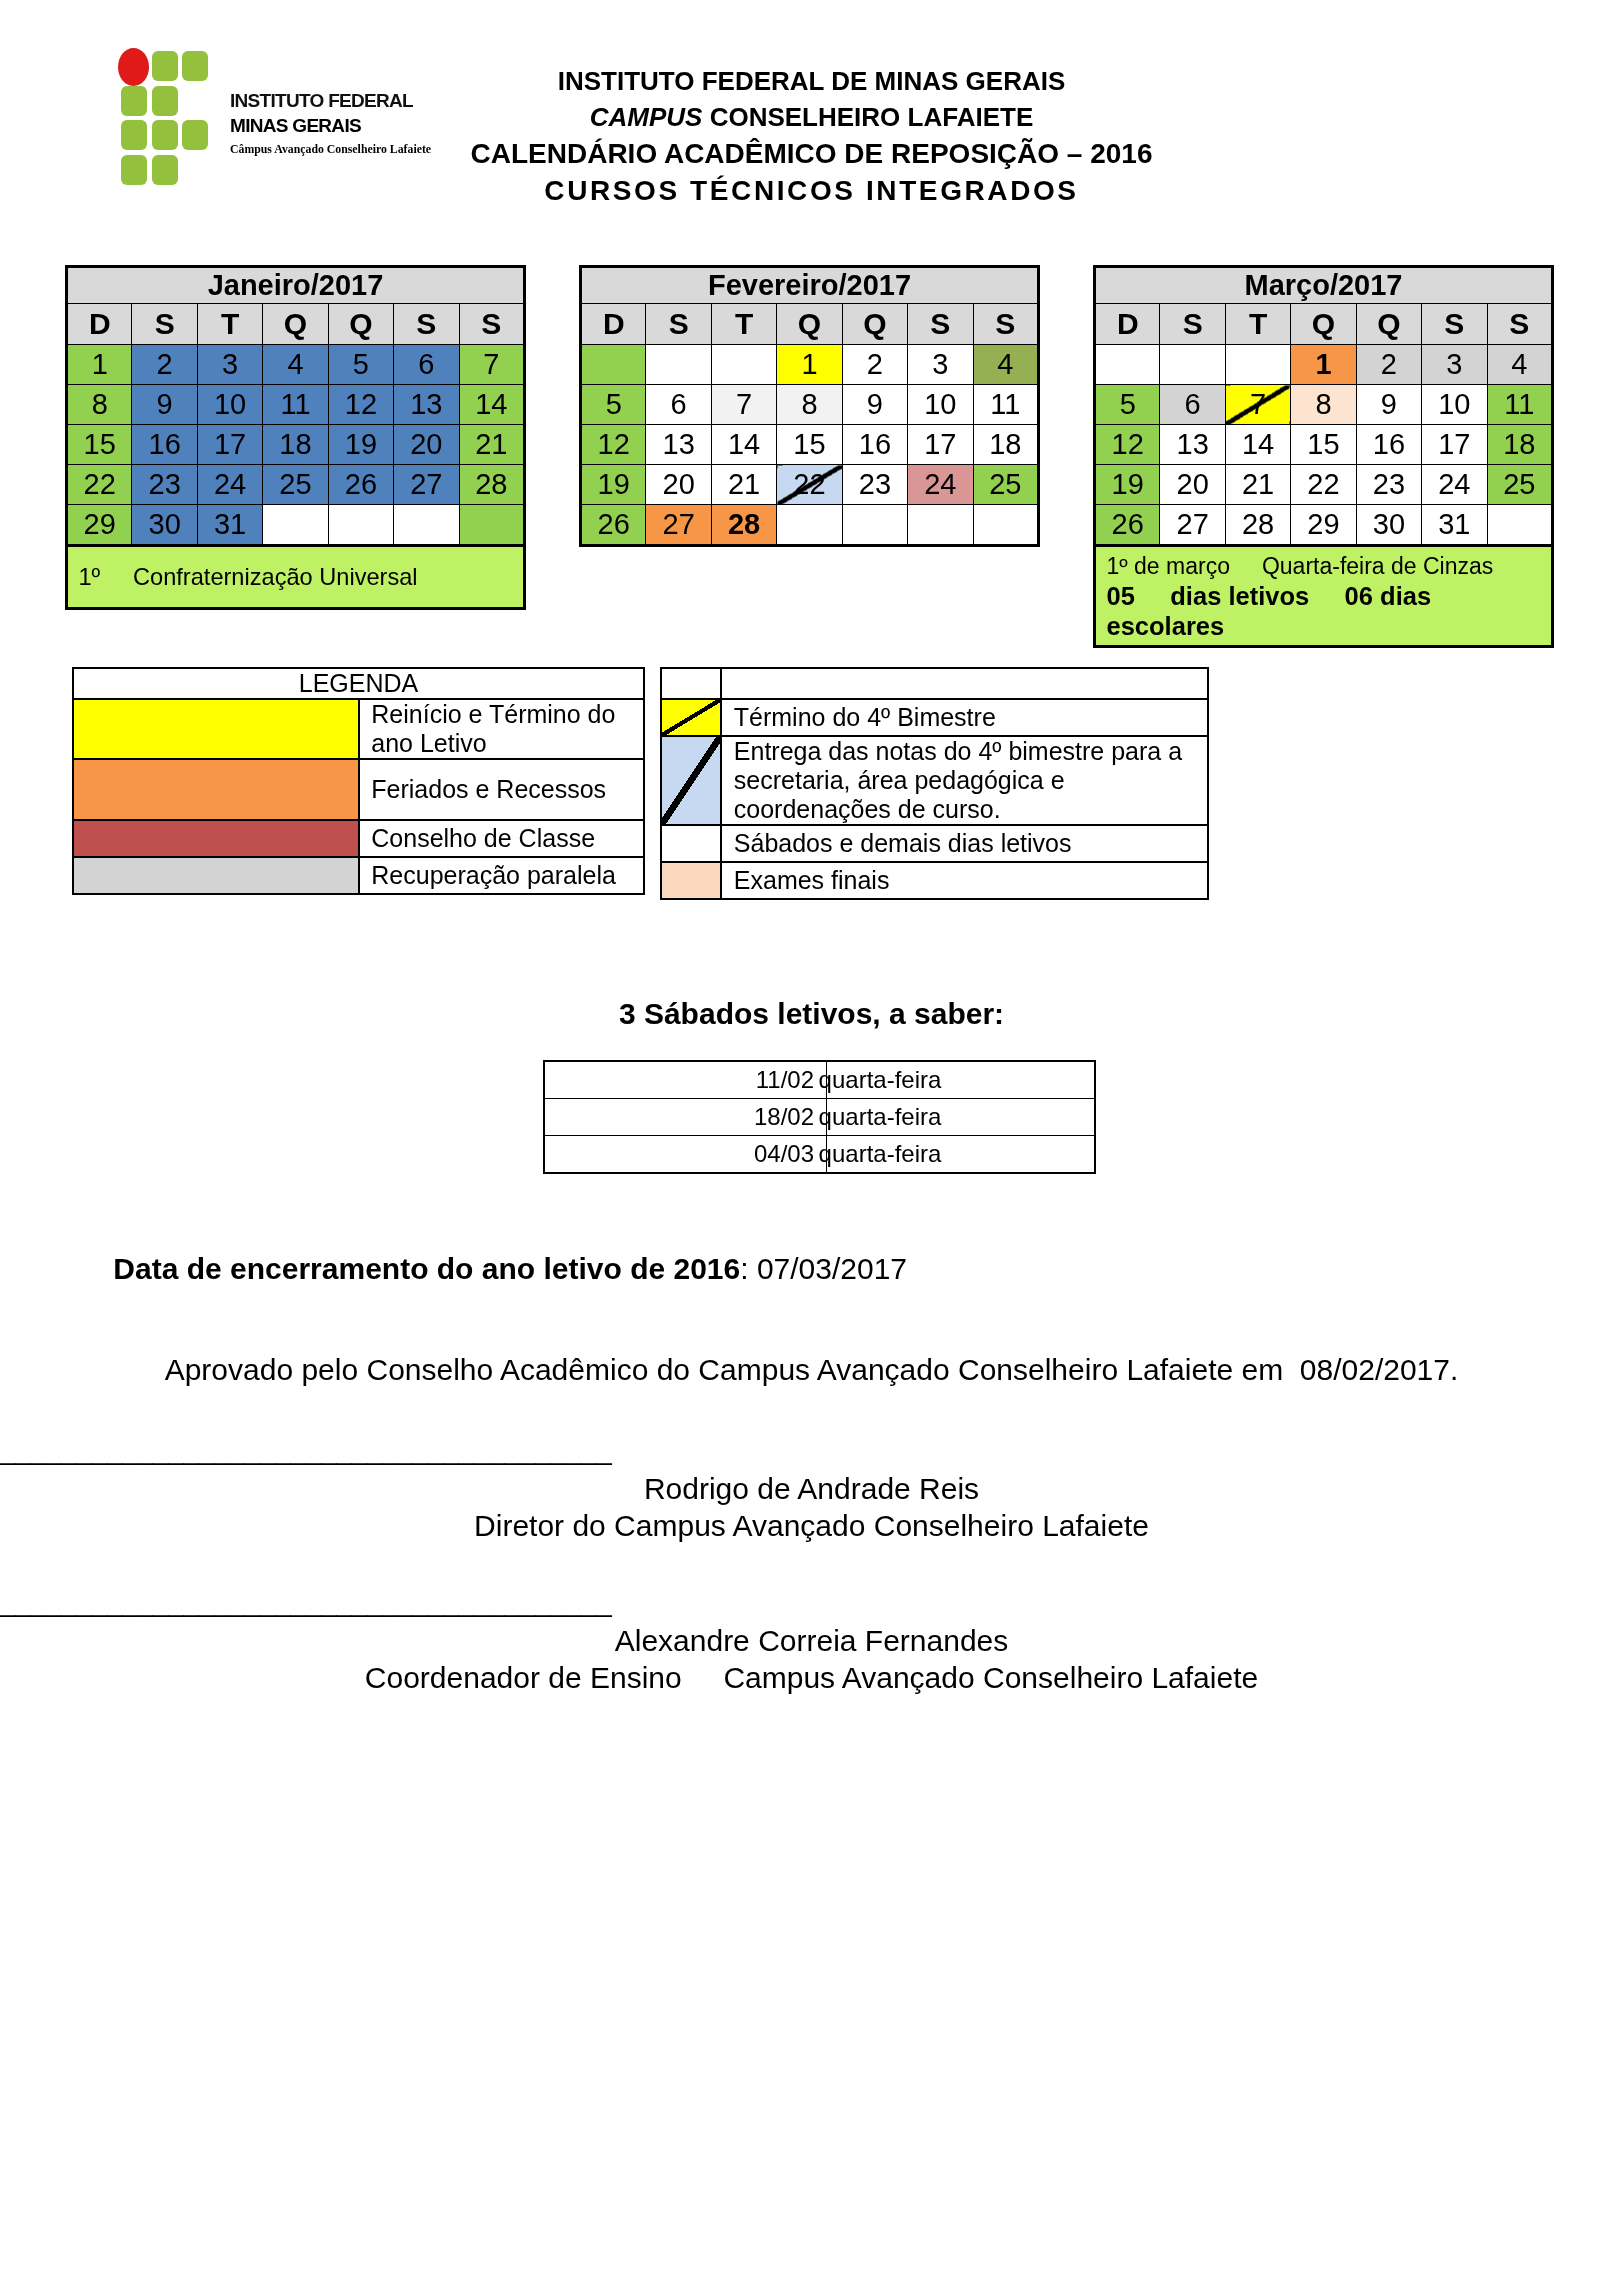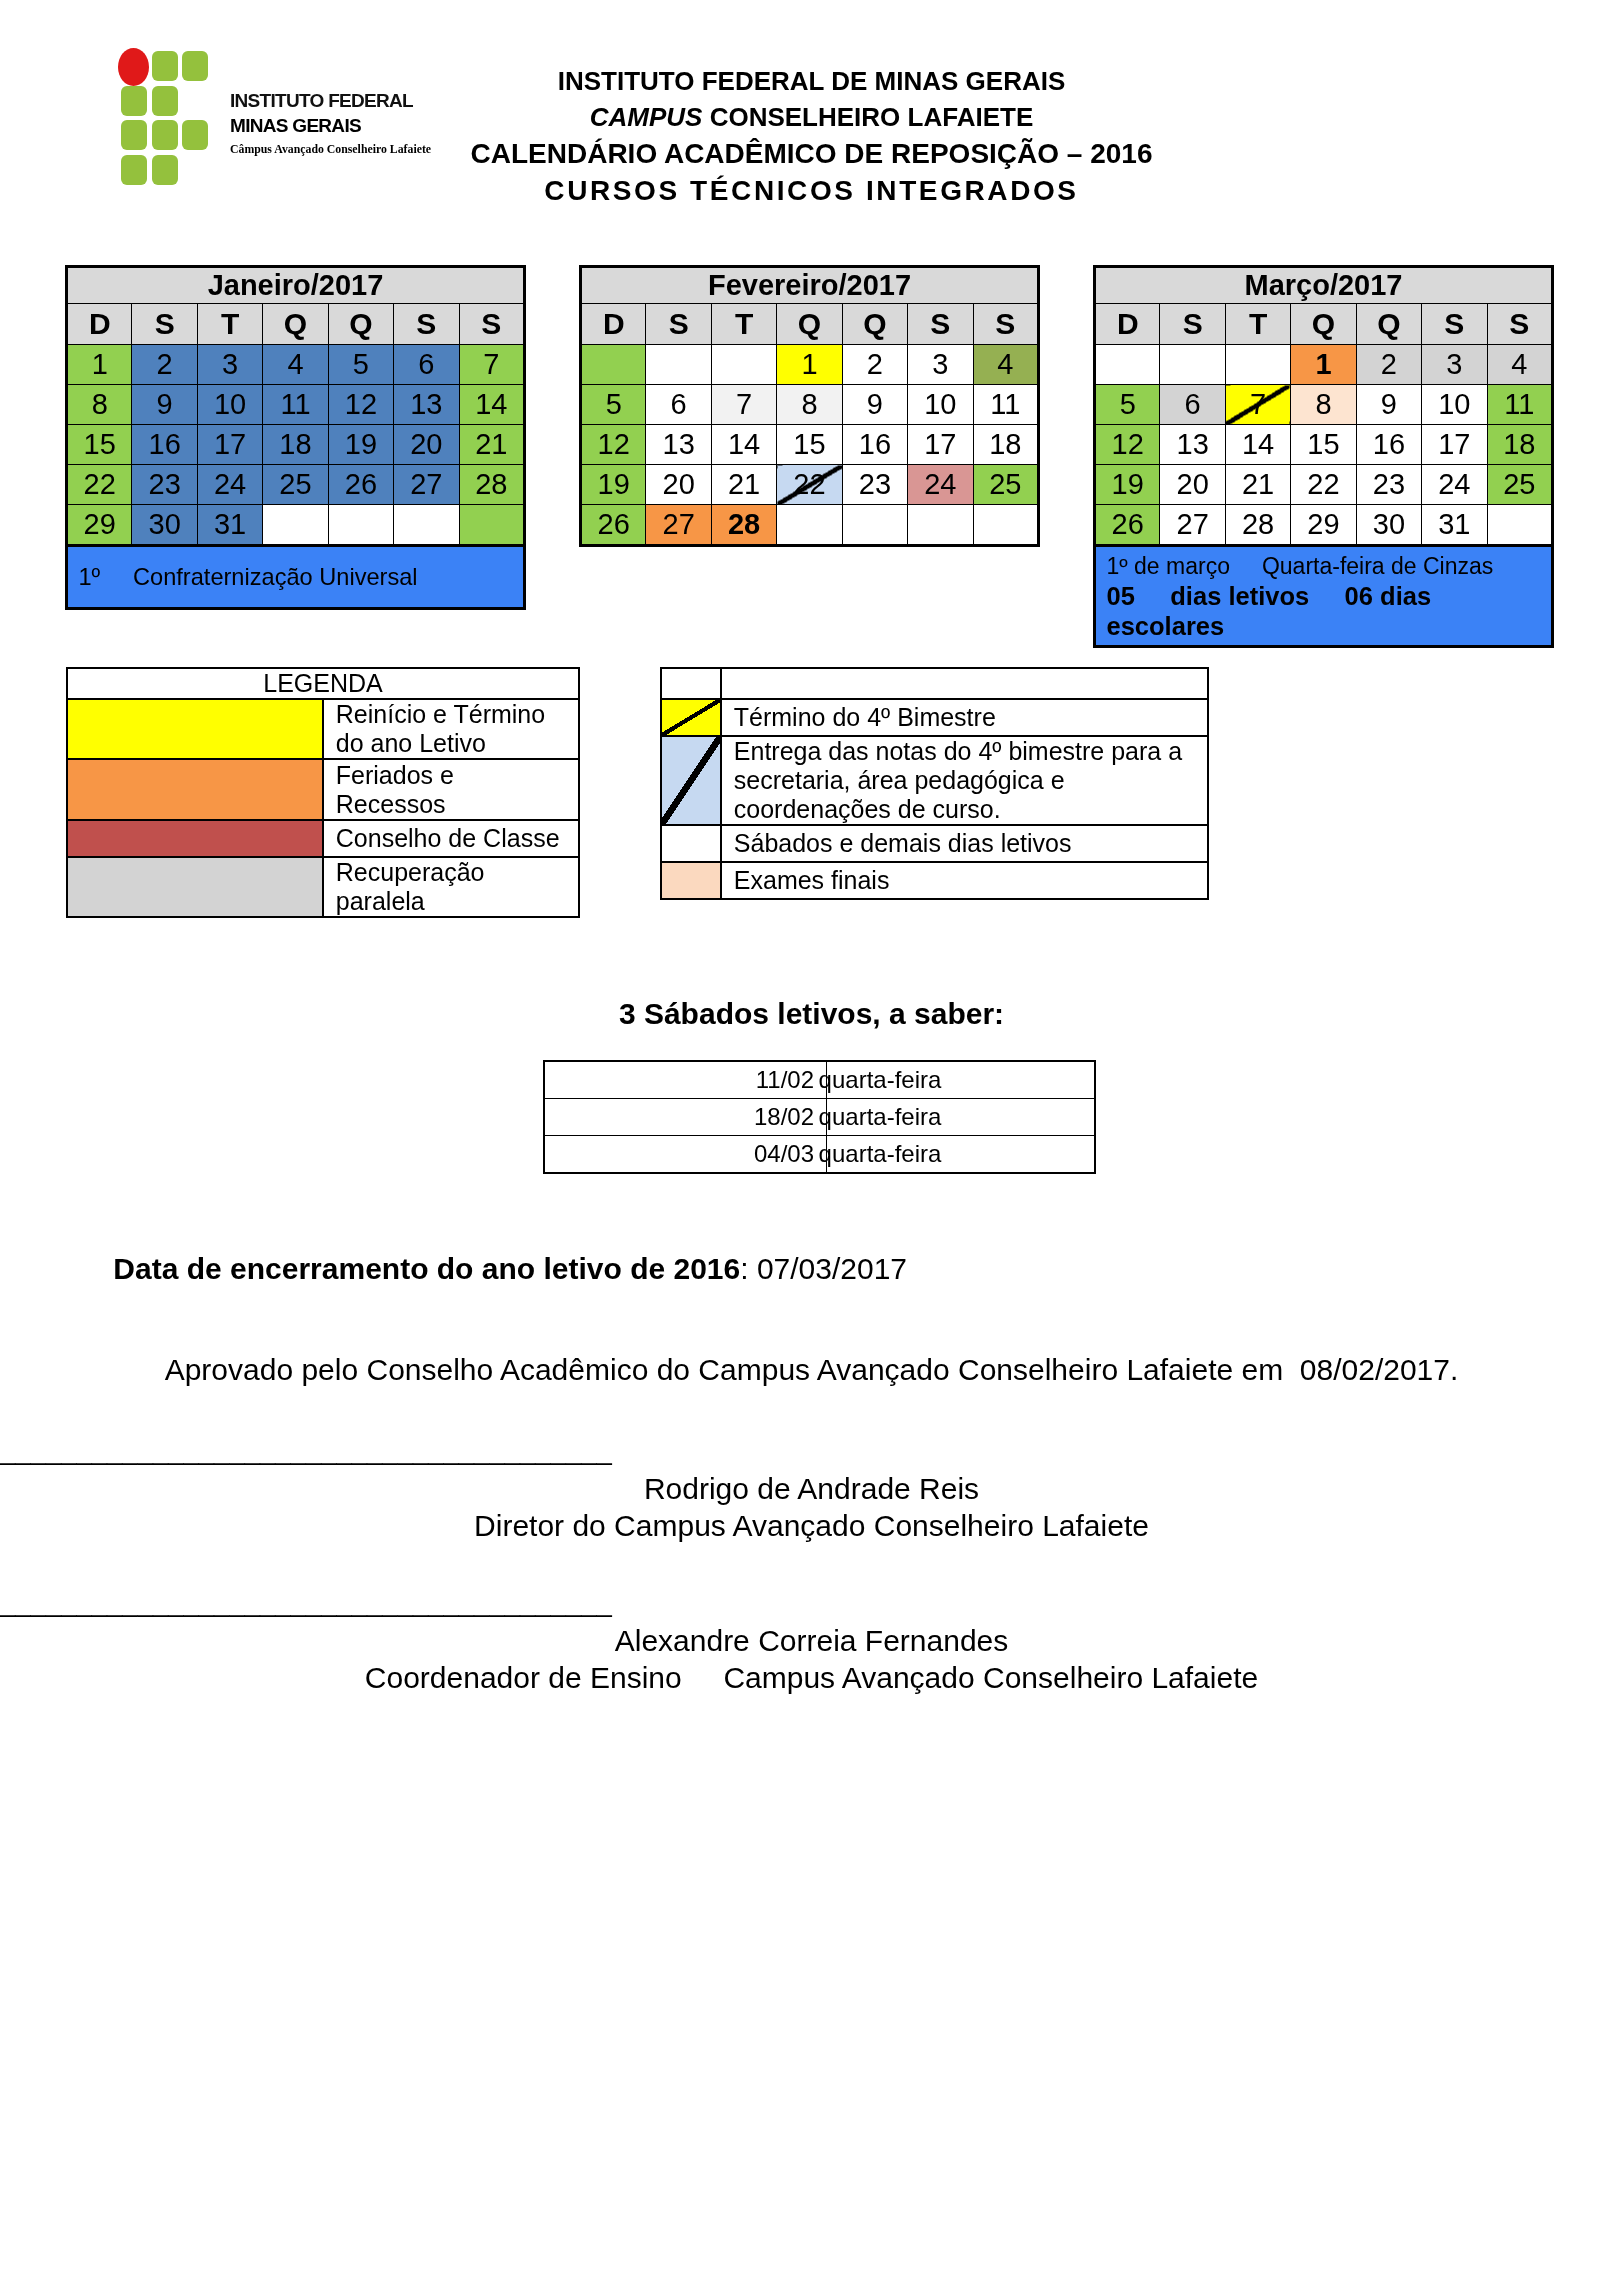--- a/index.html
+++ b/index.html
@@ -17,39 +17,39 @@
   .logo-line2{font-size:19px;font-weight:bold;letter-spacing:-0.7px;margin-top:3.3px;}
   .logo-line3{font-family:"Liberation Serif",serif;font-size:11.8px;font-weight:bold;margin-top:5.2px;}
 
   
   .doc-header{position:absolute;left:0;top:63px;width:1623px;text-align:center;}
   .dh1,.dh2{font-size:26px;font-weight:bold;line-height:36px;}
   .dh3,.dh4{font-size:28px;font-weight:bold;line-height:37px;}
   .dh4{letter-spacing:2.6px;}
 
   
-  .cal{position:absolute;top:265px;border-collapse:collapse;table-layout:fixed;width:461px;border:3.3px solid #000;background:#3b82f6;}
+  .cal{position:absolute;top:265px;border-collapse:collapse;table-layout:fixed;width:461px;border:3.3px solid #000;background:#bef264;}
   .cal-0{left:65px;} .cal-1{left:579px;} .cal-2{left:1093px;}
   .cal td,.cal th{border:1.3px solid #000;overflow:hidden;}
   .cal-title td{height:33px;font-size:29px;font-weight:bold;text-align:center;}
   .cal-head th{height:38px;font-size:30px;font-weight:bold;text-align:center;}
   .cal-days td{height:37px;font-size:29px;text-align:center;}
   .cal-days td.bold{font-weight:bold;}
   .strike{background-image:linear-gradient(to bottom right,transparent 46.5%,#000 46.5%,#000 53.5%,transparent 53.5%);}
   .cal-note td{height:65px;border-top:3.3px solid #000;padding:3.9px 10.5px;text-align:left;vertical-align:middle;white-space:pre-wrap;}
   .cal-note div{font-size:23px;line-height:30px;}
   .cal-note div.bold{font-size:25.5px;font-weight:bold;}
   .cal-0 .cal-note td{height:52px;}
   .cal-0 .cal-note div{font-size:23.6px;}
 
   
   .legend{position:absolute;top:667px;border-collapse:collapse;table-layout:fixed;background:#fff;}
   .legend td{border:2px solid #000;font-size:25px;padding:0 11.8px;vertical-align:middle;}
   .legend td.sw{width:58px;padding:0;}
-  .legend-left{left:66px;width:514px;border-radius:22px;}
+  .legend-left{left:72px;width:573px;border-radius:22px;}
   .legend-right{left:660px;width:549px;}
   tr.r-title td{height:29px;text-align:center;padding:0;}
   tr.r-s td{height:35px;}
   tr.r-tall td{height:59px;line-height:29px;}
 
   
   .sats-heading{position:absolute;left:0;top:997px;width:1623px;text-align:center;font-size:30px;font-weight:bold;}
   .sats{position:absolute;left:543px;top:1060px;width:553px;border-collapse:collapse;table-layout:fixed;border:2.6px solid #000;}
   .sats td{border:1.3px solid #000;height:34px;font-size:24px;vertical-align:middle;}
   .sats td.d{width:268px;text-align:right;padding-right:11.8px;margin-top:44px;}

